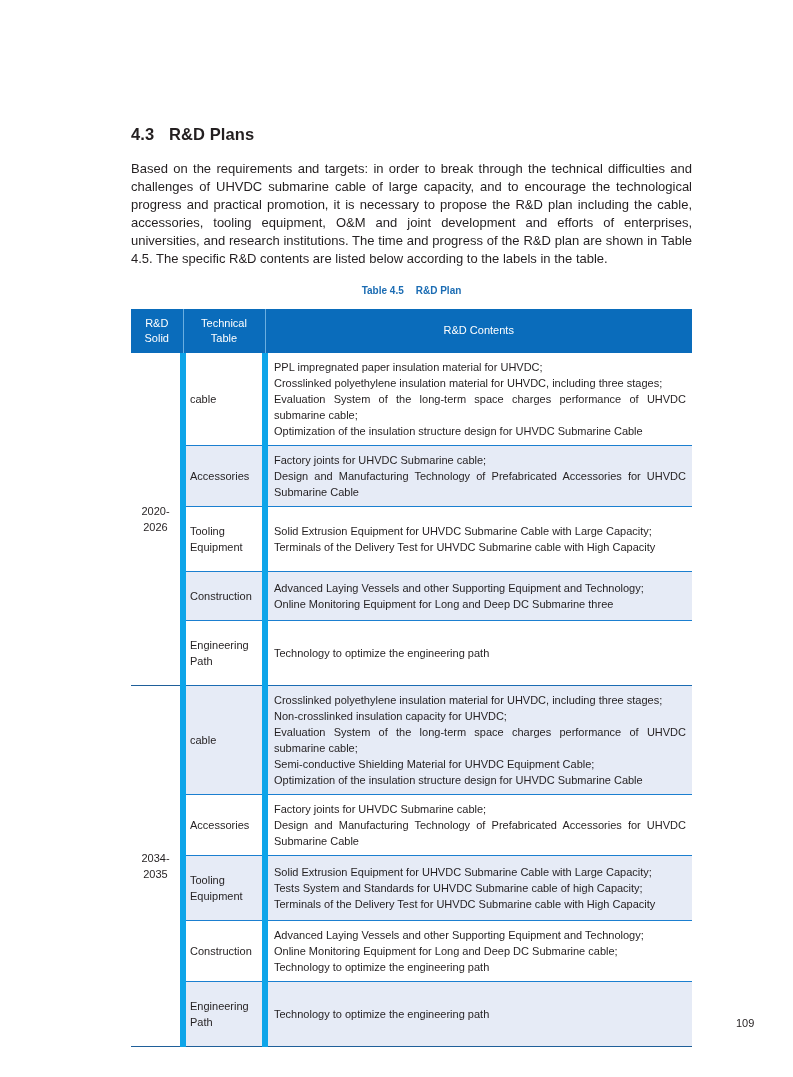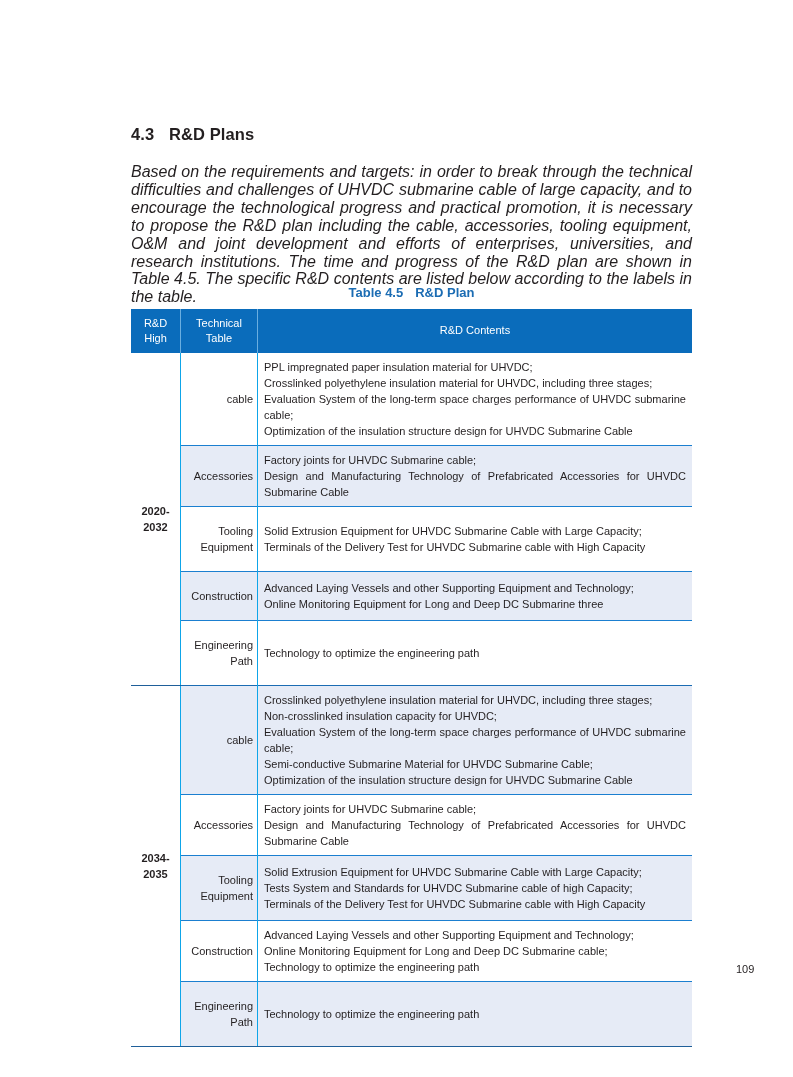--- a/index.html
+++ b/index.html
@@ -1,68 +1,68 @@
 <!DOCTYPE html>
 <html><head>
 <meta charset="utf-8">
 <style>
   html, body { margin: 0; padding: 0; background: #ffffff; }
   body { width: 793px; height: 1077px; position: relative; font-family: "Liberation Sans", sans-serif; color: #231f20; overflow: hidden; }
   .heading { position: absolute; left: 131px; top: 111px; font-size: 16.5px; font-weight: bold; color: #231f20; letter-spacing: 0.1px; }
   .heading .num { display: inline-block; width: 38px; }
-  .para { position: absolute; left: 131px; top: 147px; width: 561px; font-size: 16px; line-height: 17.9px; text-align: justify; color: #231f20; font-style: italic; }
-  .caption { position: absolute; left: 131px; top: 285px; width: 561px; text-align: center; font-size: 13px; font-weight: bold; color: #1b6cb3; }
+  .para { position: absolute; left: 131px; top: 147px; width: 561px; font-size: 13px; line-height: 17.9px; text-align: justify; color: #231f20; }
+  .caption { position: absolute; left: 131px; top: 285px; width: 561px; text-align: center; font-size: 10px; font-weight: bold; color: #1b6cb3; }
   .caption .gap { display: inline-block; width: 12px; }
   table.plan { position: absolute; left: 131px; top: 309px; width: 561px; border-collapse: collapse; font-size: 11px; color: #231f20; }
   table.plan th { background: #0a6cbb; color: #ffffff; font-weight: normal; font-size: 11px; line-height: 15.5px; padding: 5px 4px; border-left: 1px solid #6aaee0; text-align: center; height: 34px; }
   table.plan th:first-child { border-left: none; margin-left: 12px; }
-  table.plan td { border-left: 1px solid #0ea5e9; border-top: 1px solid #1b7fd0; line-height: 16px; padding: 6px 6px; vertical-align: middle; }
+  table.plan td { border-left: 6px solid #0ea5e9; border-top: 1px solid #1b7fd0; line-height: 16px; padding: 6px 6px; vertical-align: middle; }
   table.plan td.time { border-left: none; text-align: center; width: 43px; padding: 0 3px; background: #ffffff; }
-  table.plan td.field { text-align: right; width: 68px; padding: 16px 4px; }
+  table.plan td.field { text-align: left; width: 68px; padding: 16px 4px; }
   table.plan td.content { text-align: justify; text-align-last: left; }
   table.plan tr.shaded td.field, table.plan tr.shaded td.content { background: #e6ebf6; }
   table.plan tr.group-start td { border-top: 1px solid #1b6cb3; }
   table.plan tr.first-row td { border-top: none; }
   table.plan tbody tr:last-child td { border-bottom: 1.5px solid #1f5f99; }
-  table.plan td.time.group-end { border-bottom: 1.5px solid #1f5f99; font-weight: bold; }
+  table.plan td.time.group-end { border-bottom: 1.5px solid #1f5f99; }
   .line { display: block; }
-  .page-num { position: absolute; left: 736px; top: 963px; font-size: 11px; color: #231f20; }
+  .page-num { position: absolute; left: 736px; top: 1017px; font-size: 11px; color: #231f20; }
 </style>
 </head>
 <body>
 
 <h2 class="heading">
   <span class="num">4.3</span><span>R&amp;D Plans</span>
 </h2>
 
 <p class="para">Based on the requirements and targets: in order to break through the technical difficulties and challenges of UHVDC submarine cable of large capacity, and to encourage the technological progress and practical promotion, it is necessary to propose the R&amp;D plan including the cable, accessories, tooling equipment, O&amp;M and joint development and efforts of enterprises, universities, and research institutions. The time and progress of the R&amp;D plan are shown in Table 4.5. The specific R&amp;D contents are listed below according to the labels in the table.</p>
 
 <div class="caption">
   <span>Table 4.5</span><span class="gap"></span><span>R&amp;D Plan</span>
 </div>
 
 <table class="plan">
   <thead>
     <tr>
       <th>
         <span class="line">R&amp;D</span>
-        <span class="line">High</span>
+        <span class="line">Solid</span>
       </th>
       <th>
         <span class="line">Technical</span>
         <span class="line">Table</span>
       </th>
       <th>R&amp;D Contents</th>
     </tr>
   </thead>
   <tbody id="table-body">
       <tr class="first-row">
         <td class="time group-end" rowspan="5">
           <span class="line">2020-</span>
-          <span class="line">2032</span>
+          <span class="line">2026</span>
         </td>
         <td class="field">
           <span class="line">cable</span>
         </td>
         <td class="content">
           <span class="line">PPL impregnated paper insulation material for UHVDC;</span>
           <span class="line">Crosslinked polyethylene insulation material for UHVDC, including three stages;</span>
           <span class="line">Evaluation System of the long-term space charges performance of UHVDC submarine cable;</span>
           <span class="line">Optimization of the insulation structure design for UHVDC Submarine Cable</span>
         </td>
@@ -109,21 +109,21 @@
           <span class="line">2034-</span>
           <span class="line">2035</span>
         </td>
         <td class="field">
           <span class="line">cable</span>
         </td>
         <td class="content">
           <span class="line">Crosslinked polyethylene insulation material for UHVDC, including three stages;</span>
           <span class="line">Non-crosslinked insulation capacity for UHVDC;</span>
           <span class="line">Evaluation System of the long-term space charges performance of UHVDC submarine cable;</span>
-          <span class="line">Semi-conductive Submarine Material for UHVDC Submarine Cable;</span>
+          <span class="line">Semi-conductive Shielding Material for UHVDC Equipment Cable;</span>
           <span class="line">Optimization of the insulation structure design for UHVDC Submarine Cable</span>
         </td>
       </tr>
       <tr>
         <td class="field">
           <span class="line">Accessories</span>
         </td>
         <td class="content">
           <span class="line">Factory joints for UHVDC Submarine cable;</span>
           <span class="line">Design and Manufacturing Technology of Prefabricated Accessories for UHVDC Submarine Cable</span>

